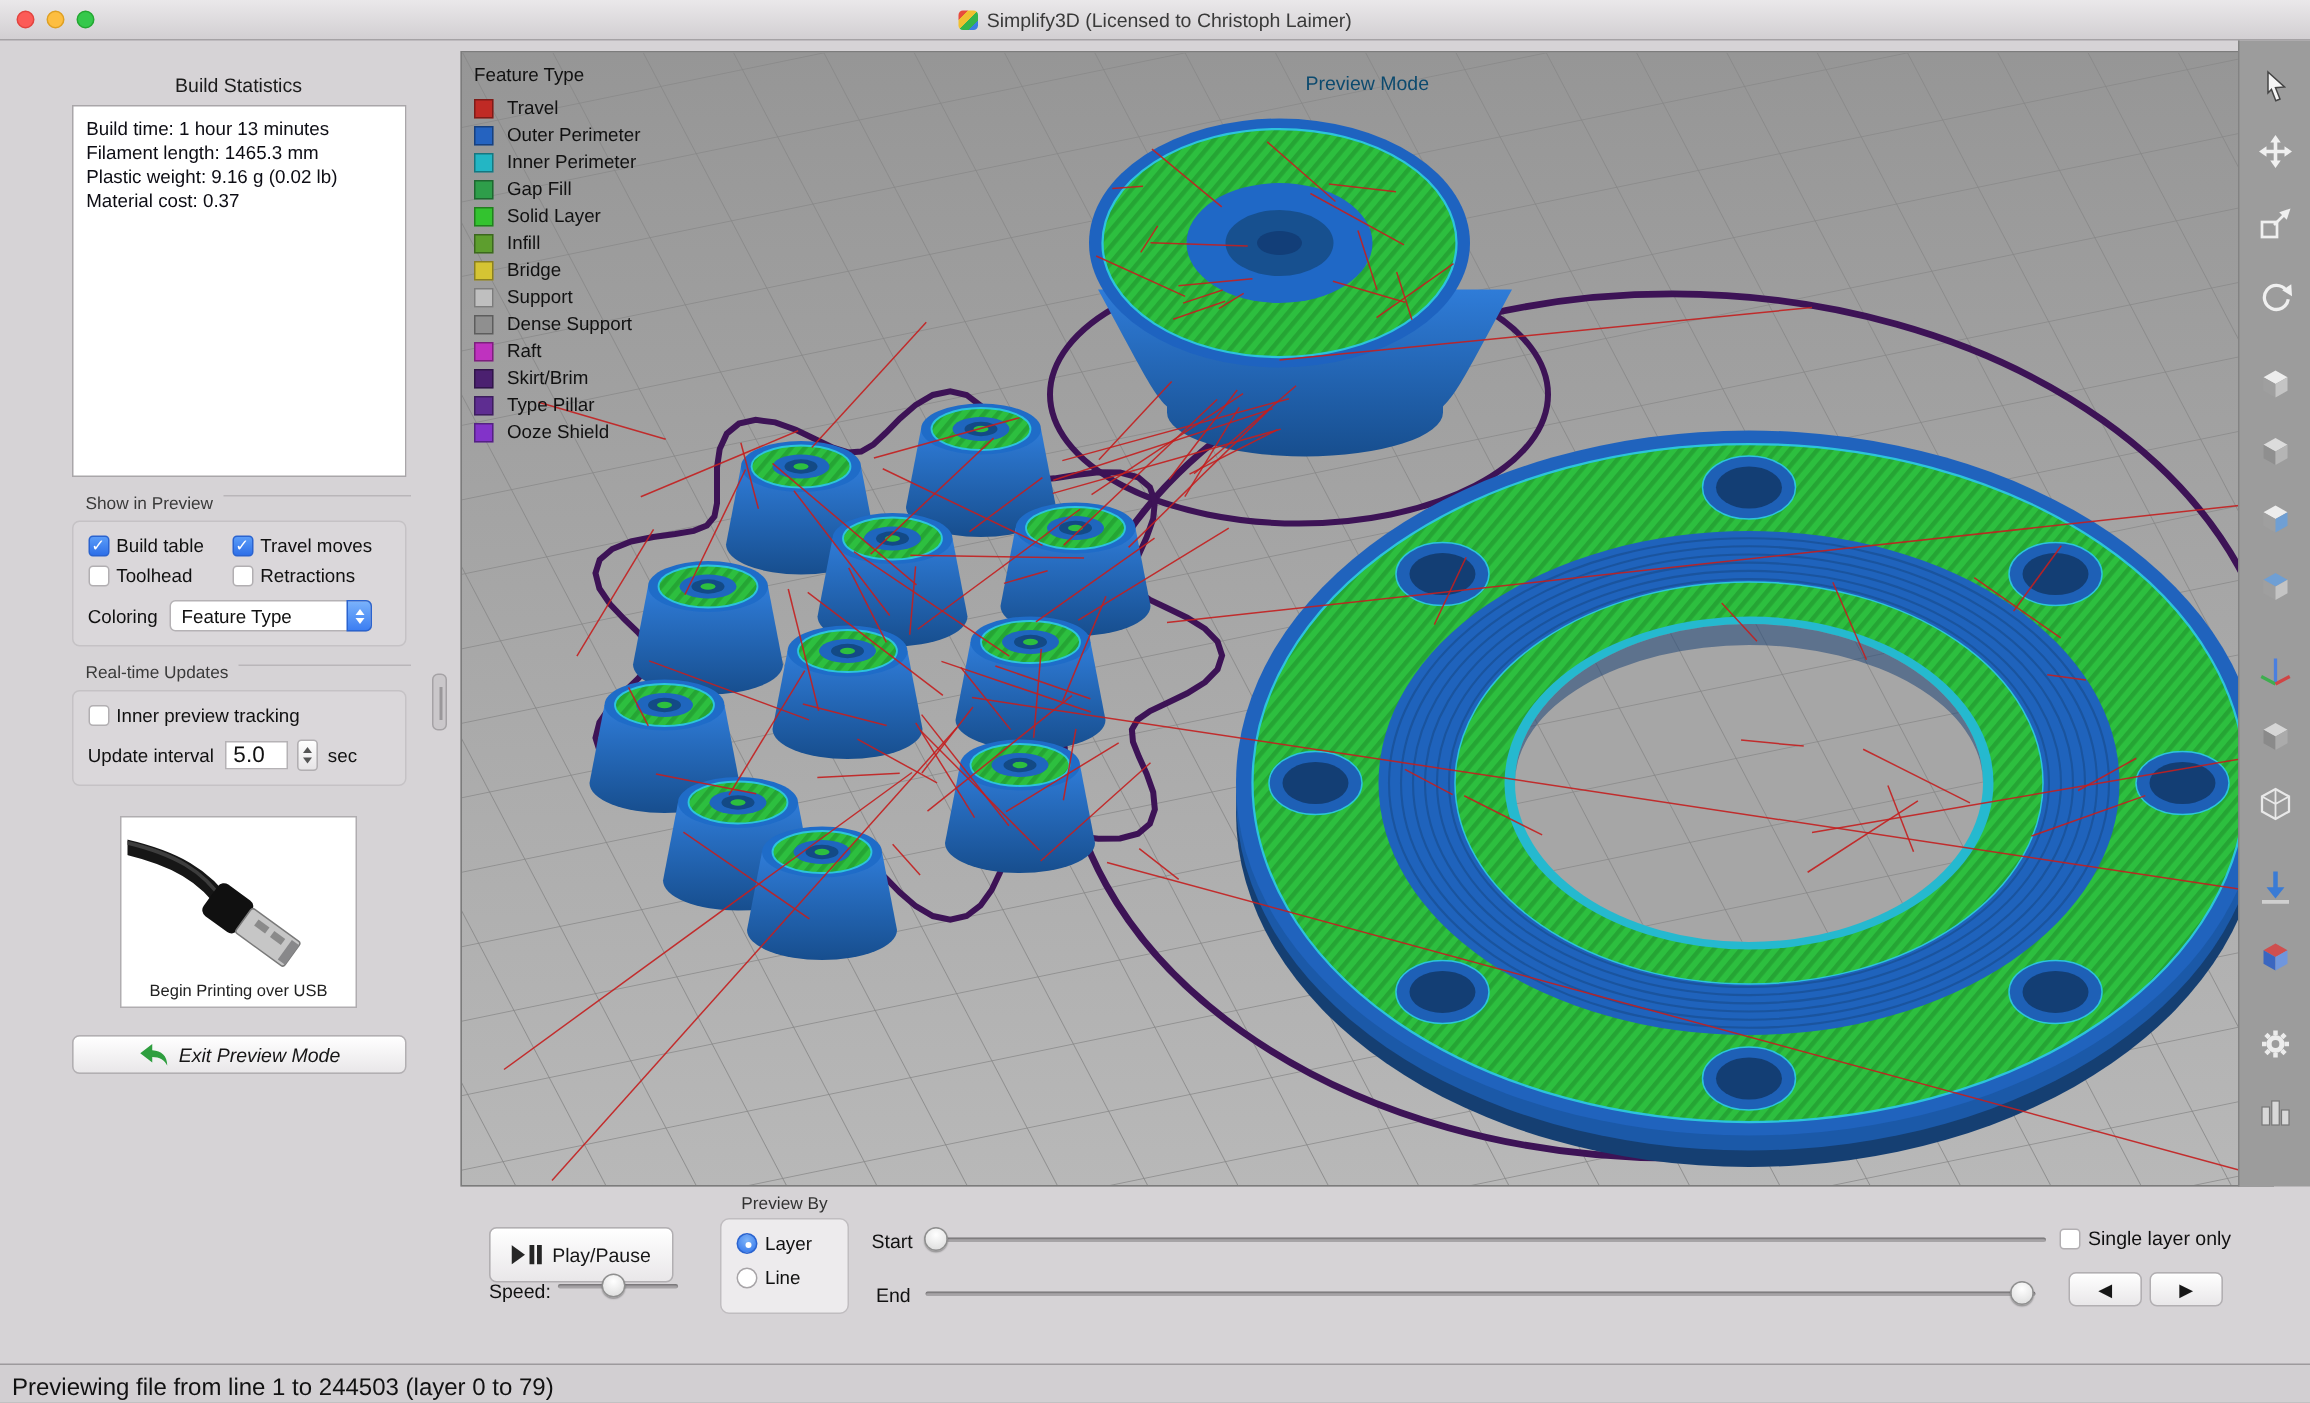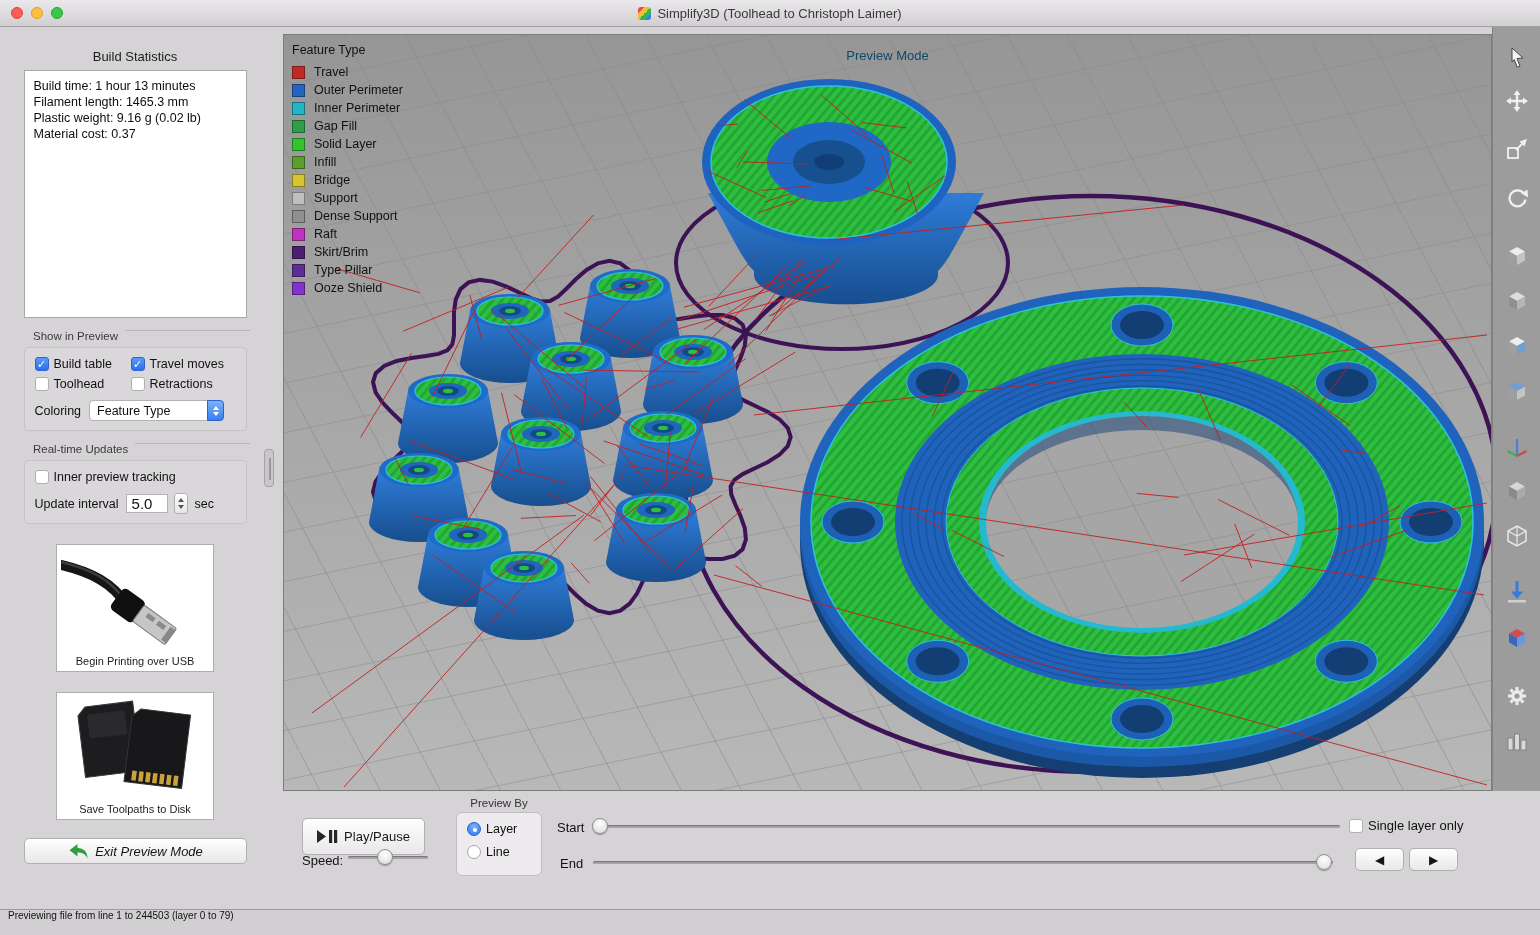--- a/index.html
+++ b/index.html
@@ -13,21 +13,21 @@
   
   .titlebar{height:27px;background:linear-gradient(#eae8ea,#d2cfd2);border-bottom:1px solid #a5a2a5;position:relative;display:flex;align-items:center;justify-content:center;}
   .traffic{position:absolute;left:11px;top:7px;display:flex;gap:8px;}
   .light{width:12px;height:12px;border-radius:50%;}
   .light.red{background:#fc5b57;border:1px solid #e2443f;}
   .light.yellow{background:#fdbe41;border:1px solid #dfa023;}
   .light.green{background:#35c84b;border:1px solid #24a732;}
   .app-icon{width:13px;height:13px;border-radius:3px;margin-right:6px;background:linear-gradient(135deg,#e84c3c 0 25%,#f0c030 25% 50%,#35b54a 50% 75%,#3b7de0 75% 100%);}
   .win-title{font-size:13px;color:#3a3a3a;display:flex;align-items:center;}
   
-  .main{display:grid;grid-template-columns:270px 1fr 48px;grid-template-rows:764px 118px;height:882px;}
+  .main{display:grid;grid-template-columns:270px 1fr 48px;grid-template-rows:764px 118px;height:882px;padding-left:24px;}
   
   .sidebar{grid-row:1/3;position:relative;}
   .sb-title{margin-top:22px;text-align:center;font-size:13px;color:#1c1c1c;}
   .stats{margin:6px auto 0;width:223px;height:248px;background:#fff;border:1px solid #a9a6a9;padding:7px 9px;font-size:12.5px;line-height:16px;color:#0d0d14;}
   .sec{display:flex;gap:7px;margin:12px 20px 5px 33px;}
   .sec span{font-size:11.5px;color:#3a3a3a;white-space:nowrap;}
   .sec .line{flex:1;height:1px;background:#b9b6b9;}
   .panel{width:223px;margin:0 auto;background:#dad7da;border:1px solid #c5c2c5;border-radius:5px;padding:9px 10px;}
   .cbgrid{display:grid;grid-template-columns:96px auto;row-gap:6px;}
   .cb{display:flex;align-items:center;gap:5px;font-size:12.5px;color:#101010;cursor:default;}
@@ -70,34 +70,34 @@
   .slider .track{position:absolute;left:0;right:0;top:8px;height:3px;background:#a8a5a8;border-radius:2px;box-shadow:inset 0 1px 1px rgba(0,0,0,.3);}
   .slider .thumb{position:absolute;top:1px;width:16px;height:16px;border-radius:50%;background:radial-gradient(circle at 50% 30%,#ffffff,#d9d9d9);border:1px solid #8f8f8f;box-shadow:0 1px 1px rgba(0,0,0,.3);margin-left:-8px;}
   .pv-group{position:absolute;left:186px;top:6px;width:86px;}
   .pv-label{text-align:center;font-size:11.5px;color:#333;}
   .pv-box{margin-top:3px;height:64px;background:#edebed;border:1px solid #c0bdc0;border-radius:6px;padding:9px 0 0 10px;display:flex;flex-direction:column;gap:9px;}
   .radio{width:14px;height:14px;border-radius:50%;background:#fff;border:1px solid #a8a5a8;position:relative;flex:0 0 auto;}
   .radio.sel{background:radial-gradient(circle at 50% 32%,#7db4f8,#2f72ea);border-color:#2a63cf;}
   .radio.sel::after{content:"";position:absolute;left:4.5px;top:4.5px;width:4px;height:4px;border-radius:50%;background:#fff;}
   .nav-btn{position:absolute;top:57px;width:49px;height:23px;font-size:12px;}
   
-  .statusbar{height:26px;background:#d2cfd2;border-top:1px solid #9d9a9d;display:flex;align-items:flex-start;padding-left:8px;font-size:10px;color:#111;}
+  .statusbar{height:26px;background:#d2cfd2;border-top:1px solid #9d9a9d;display:flex;align-items:flex-end;padding-left:8px;font-size:16px;color:#111;}
 </style>
 </head>
 <body>
 
 <div class="titlebar">
   <div class="traffic">
     <span class="light red"></span>
     <span class="light yellow"></span>
     <span class="light green"></span>
   </div>
   <div class="win-title">
     <span class="app-icon"></span>
-    <span>Simplify3D (Toolhead to Christoph Laimer)</span>
+    <span>Simplify3D (Licensed to Christoph Laimer)</span>
   </div>
 </div>
 
 <div class="main">
 
   <div class="sidebar">
     <div class="sb-title">Build Statistics</div>
     <div class="stats">
         <div>Build time: 1 hour 13 minutes</div>
         <div>Filament length: 1465.3 mm</div>
@@ -169,42 +169,20 @@
           <rect x="-8" y="-13" width="28" height="26" rx="5" fill="#101010"></rect>
           <rect x="19" y="-10" width="40" height="20" rx="2" fill="#c6c6c6" stroke="#7a7a7a"></rect>
           <rect x="53" y="-8" width="6" height="16" fill="#88888a"></rect>
           <rect x="27" y="-6" width="9" height="5" fill="#8a8a8a"></rect>
           <rect x="40" y="-6" width="9" height="5" fill="#8a8a8a"></rect>
         </g>
       </svg>
       <span class="caption">Begin Printing over USB</span>
     </div>
 
-    <div class="imgbox">
-      <svg width="148" height="104" viewBox="0 0 148 104">
-        <rect width="148" height="104" fill="#ffffff"></rect>
-        <g transform="translate(16,12) rotate(-7)">
-          <path d="M8,0 H56 V70 H0 V8 Z" fill="#1d1d1f" stroke="#3a3a3c"></path>
-          <rect x="9" y="8" width="38" height="24" rx="3" fill="#2a2a2c"></rect>
-        </g>
-        <g transform="translate(72,12) rotate(7)">
-          <path d="M8,0 H58 V74 H0 V8 Z" fill="#18181a" stroke="#343436"></path>
-          <g fill="#c9a23a">
-            <rect x="7" y="62" width="4.5" height="10"></rect>
-            <rect x="14" y="62" width="4.5" height="10"></rect>
-            <rect x="21" y="62" width="4.5" height="10"></rect>
-            <rect x="28" y="62" width="4.5" height="10"></rect>
-            <rect x="35" y="62" width="4.5" height="10"></rect>
-            <rect x="42" y="62" width="4.5" height="10"></rect>
-            <rect x="49" y="62" width="4.5" height="10"></rect>
-          </g>
-        </g>
-      </svg>
-      <span class="caption">Save Toolpaths to Disk</span>
-    </div>
 
     <div class="btn exit-btn">
       <svg width="22" height="18" viewBox="0 0 22 18">
         <path d="M10.5,2 L2.5,8.2 L10.5,14.4 L10.5,10.6 C15.5,10.6 18.8,12.5 20.5,16.5 C20.5,9.8 16.7,6.4 10.5,6.1 Z" fill="#2f9e3f"></path>
       </svg>
       <span>Exit Preview Mode</span>
     </div>
   </div>
 
   <div class="vp-cell">

